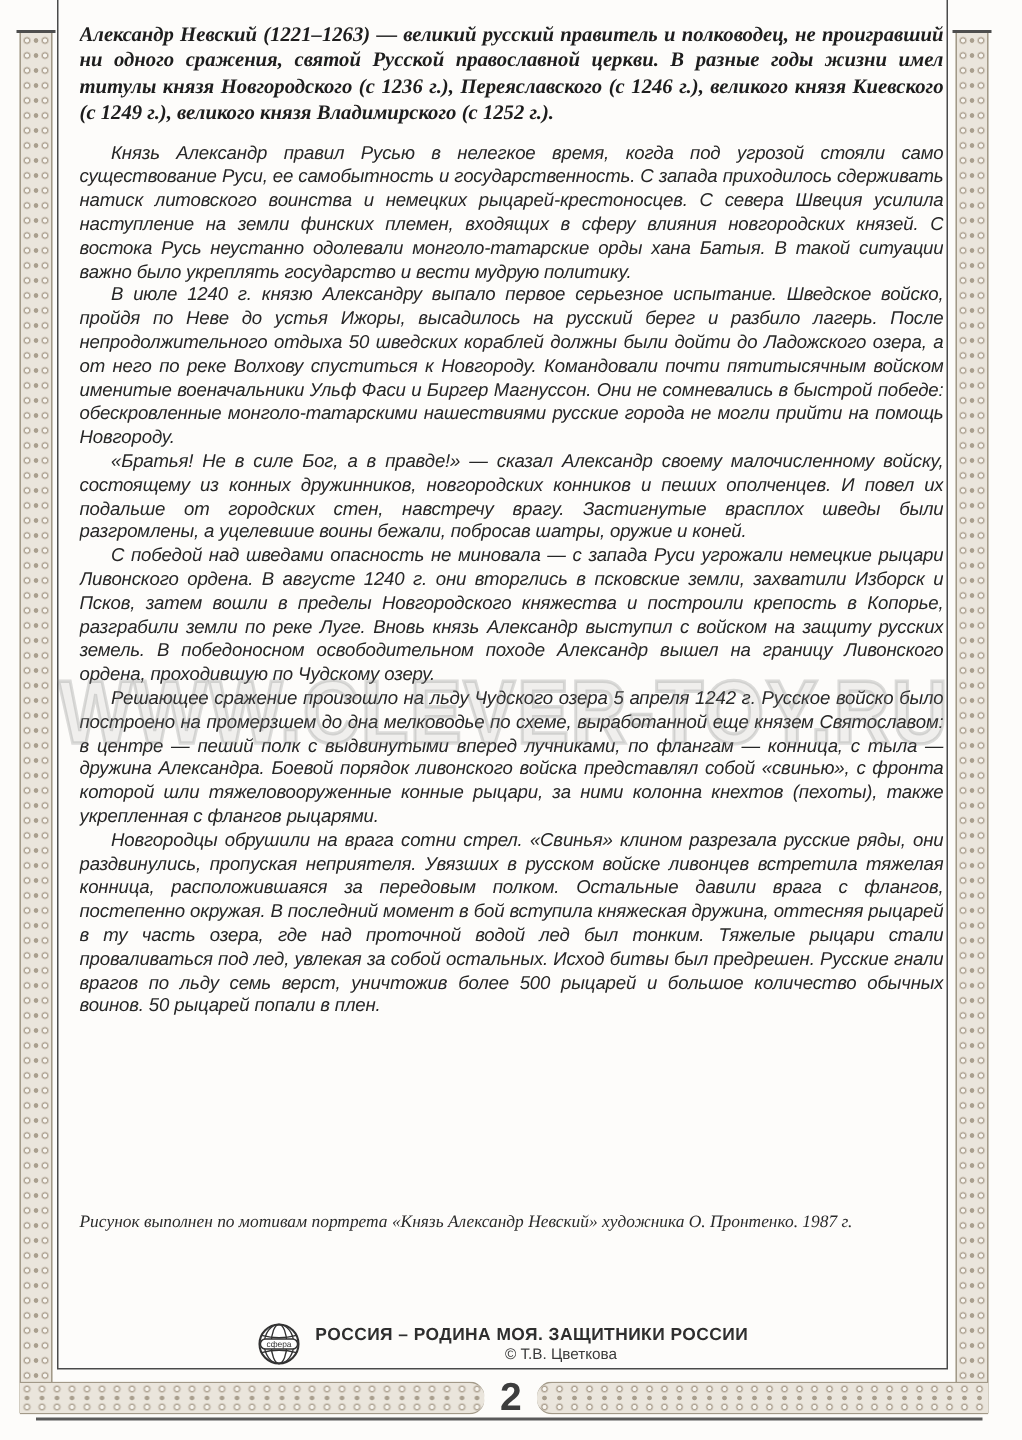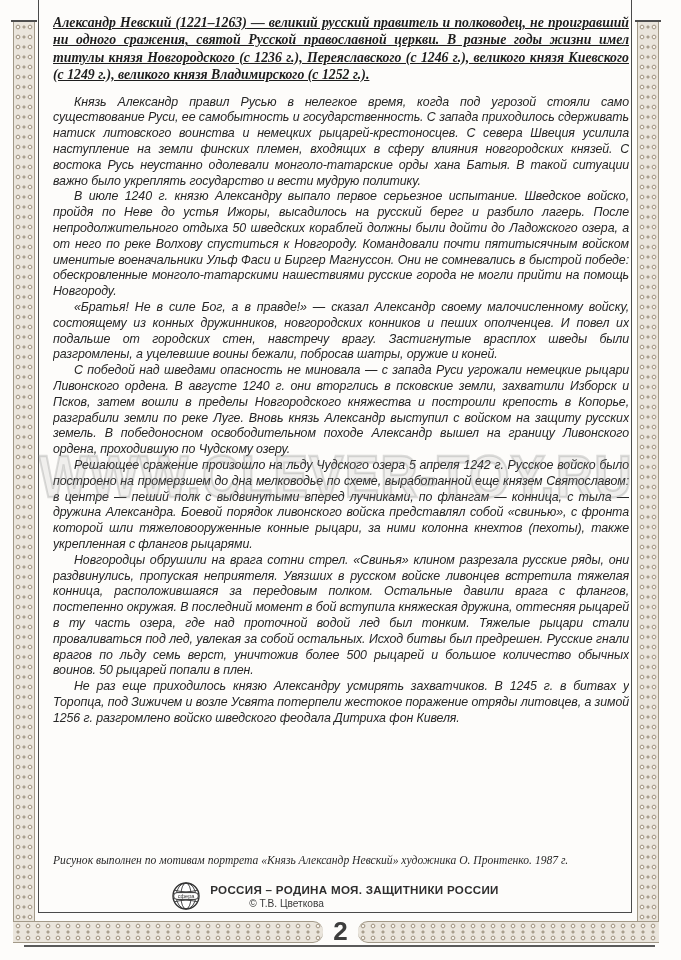--- a/index.html
+++ b/index.html
@@ -63,46 +63,46 @@
   .text-area{
     position:absolute;
     left:53px;top:14px;width:576px;height:842px;
     overflow:hidden;z-index:3;
   }
   .intro{
     margin:0 0 11px 0;
     font-family:"Liberation Serif","DejaVu Serif",serif;
     font-style:italic;font-weight:bold;
     font-size:13.8px;line-height:17.4px;
-    color:#1d1d1d;text-align:justify;text-decoration:underline;
+    color:#1d1d1d;text-align:justify;
   }
   .body-p{
     margin:0;
     font-size:12.4px;line-height:15.8px;
     letter-spacing:-0.1px;
     color:#262626;
     text-align:justify;
     text-indent:21px;
     font-style:italic;
   }
   .caption{
-    position:absolute;left:53px;top:854px;width:576px;
+    position:absolute;left:53px;top:808px;width:576px;
     font-family:"Liberation Serif","DejaVu Serif",serif;
     font-style:italic;
     font-size:11.6px;line-height:14px;
     color:#2a2a2a;z-index:3;
   }
 
   
   .imprint{
     position:absolute;left:38px;width:594px;top:881px;
     display:flex;justify-content:center;align-items:center;gap:9px;
     z-index:3;
   }
-  .imprint-text{display:flex;flex-direction:column;}
+  .imprint-text{display:flex;flex-direction:column;align-items:center;}
   .series-title{
     font-weight:bold;font-size:11.6px;letter-spacing:0.3px;color:#2e2e2e;white-space:nowrap;
   }
   .copyright{font-size:10.2px;color:#3a3a3a;margin-top:2px;margin-left:39px;}
 
   .page-number{
     position:absolute;left:323px;top:916px;width:35px;
     text-align:center;
     font-weight:bold;font-size:26px;line-height:30px;color:#3d3d3d;
     z-index:4;
@@ -137,21 +137,20 @@
   <div class="frame"></div>
 
   <div class="text-area">
     <p class="intro"><span>Александр Невский (1221–1263)</span><span> — великий русский правитель и полководец, не проигравший ни одного сражения, святой Русской православной церкви. В разные годы жизни имел титулы князя Новгородского (с 1236 г.), Переяславского (с 1246 г.), великого князя Киевского (с 1249 г.), великого князя Владимирского (с 1252 г.).</span></p>
     <p class="body-p">Князь Александр правил Русью в нелегкое время, когда под угрозой стояли само существование Руси, ее самобытность и государственность. С запада приходилось сдерживать натиск литовского воинства и немецких рыцарей-крестоносцев. С севера Швеция усилила наступление на земли финских племен, входящих в сферу влияния новгородских князей. С востока Русь неустанно одолевали монголо-татарские орды хана Батыя. В такой ситуации важно было укреплять государство и вести мудрую политику.</p>
     <p class="body-p">В июле 1240 г. князю Александру выпало первое серьезное испытание. Шведское войско, пройдя по Неве до устья Ижоры, высадилось на русский берег и разбило лагерь. После непродолжительного отдыха 50 шведских кораблей должны были дойти до Ладожского озера, а от него по реке Волхову спуститься к Новгороду. Командовали почти пятитысячным войском именитые военачальники Ульф Фаси и Биргер Магнуссон. Они не сомневались в быстрой победе: обескровленные монголо-татарскими нашествиями русские города не могли прийти на помощь Новгороду.</p>
     <p class="body-p">«Братья! Не в силе Бог, а в правде!» — сказал Александр своему малочисленному войску, состоящему из конных дружинников, новгородских конников и пеших ополченцев. И повел их подальше от городских стен, навстречу врагу. Застигнутые врасплох шведы были разгромлены, а уцелевшие воины бежали, побросав шатры, оружие и коней.</p>
     <p class="body-p">С победой над шведами опасность не миновала — с запада Руси угрожали немецкие рыцари Ливонского ордена. В августе 1240 г. они вторглись в псковские земли, захватили Изборск и Псков, затем вошли в пределы Новгородского княжества и построили крепость в Копорье, разграбили земли по реке Луге. Вновь князь Александр выступил с войском на защиту русских земель. В победоносном освободительном походе Александр вышел на границу Ливонского ордена, проходившую по Чудскому озеру.</p>
     <p class="body-p">Решающее сражение произошло на льду Чудского озера 5 апреля 1242 г. Русское войско было построено на промерзшем до дна мелководье по схеме, выработанной еще князем Святославом: в центре — пеший полк с выдвинутыми вперед лучниками, по флангам — конница, с тыла — дружина Александра. Боевой порядок ливонского войска представлял собой «свинью», с фронта которой шли тяжеловооруженные конные рыцари, за ними колонна кнехтов (пехоты), также укрепленная с флангов рыцарями.</p>
     <p class="body-p">Новгородцы обрушили на врага сотни стрел. «Свинья» клином разрезала русские ряды, они раздвинулись, пропуская неприятеля. Увязших в русском войске ливонцев встретила тяжелая конница, расположившаяся за передовым полком. Остальные давили врага с флангов, постепенно окружая. В последний момент в бой вступила княжеская дружина, оттесняя рыцарей в ту часть озера, где над проточной водой лед был тонким. Тяжелые рыцари стали проваливаться под лед, увлекая за собой остальных. Исход битвы был предрешен. Русские гнали врагов по льду семь верст, уничтожив более 500 рыцарей и большое количество обычных воинов. 50 рыцарей попали в плен.</p>
-    <p class="body-p">Не раз еще приходилось князю Александру усмирять захватчиков. В 1245 г. в битвах у Торопца, под Зижичем и возле Усвята потерпели жестокое поражение отряды литовцев, а зимой 1256 г. разгромлено войско шведского феодала Дитриха фон Кивеля.</p>
   </div>
 
   <div class="caption">Рисунок выполнен по мотивам портрета «Князь Александр Невский» художника О. Пронтенко. 1987 г.</div>
 
   <div class="imprint">
     <svg width="30" height="30" viewBox="0 0 30 30">
       <circle cx="15" cy="15" r="13" fill="#ffffff" stroke="#333333" stroke-width="1.4"></circle>
       <ellipse cx="15" cy="15" rx="5.2" ry="13" fill="none" stroke="#333333" stroke-width="0.9"></ellipse>
       <ellipse cx="15" cy="15" rx="9.8" ry="13" fill="none" stroke="#333333" stroke-width="0.9"></ellipse>
       <path d="M3.4,9.2 Q15,12.4 26.6,9.2" fill="none" stroke="#333333" stroke-width="0.9"></path>

